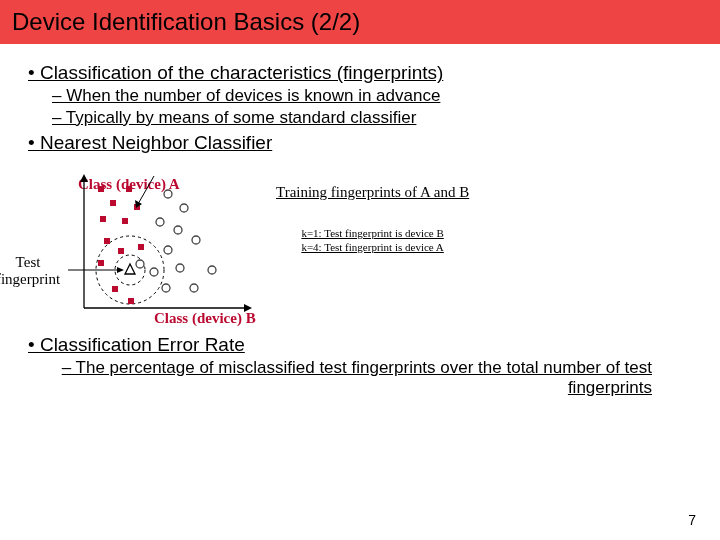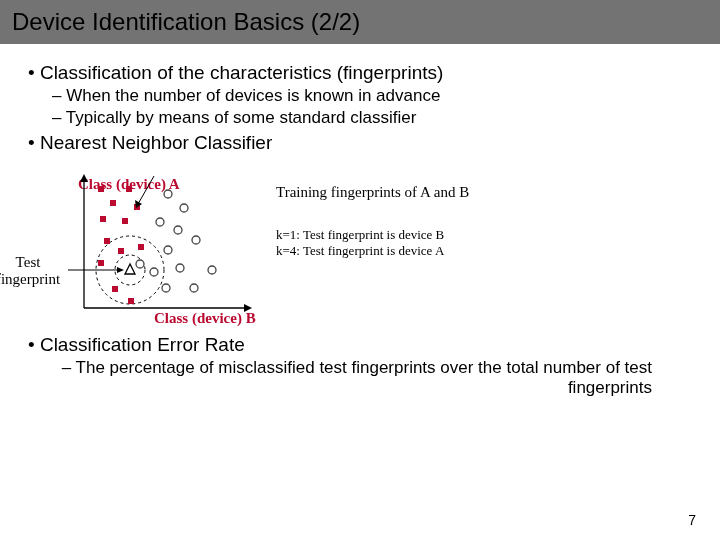--- a/index.html
+++ b/index.html
@@ -6,45 +6,46 @@
   body {
     width: 720px;
     height: 540px;
     background: #fff;
     font-family: Arial, Helvetica, sans-serif;
     color: #000;
     position: relative;
     overflow: hidden;
   }
   .title-bar {
-    background: #737373;
+    background: #ef4444;
     padding: 8px 12px;
     font-size: 24px;
   }
   .content {
     padding: 14px 12px 0 28px;
+    text-decoration: underline;
   }
   .b1 {
     font-size: 19px;
     margin: 4px 0 2px 0;
   }
   .b2 {
     font-size: 17px;
     margin: 2px 0 0 24px;
   }
   .italic { font-style: italic; }
   .diagram-row {
     display: flex;
     align-items: flex-start;
     margin: 6px 0 0 40px;
   }
   .diagram-box { position: relative; width: 190px; height: 170px; }
   .side-labels { margin-left: 18px; font-family: "Times New Roman", serif; }
   .training-label { font-size: 15px; margin-top: 24px; }
-  .k-lines { font-size: 13px; margin-top: 26px; line-height: 1.25; }
+  .k-lines { font-size: 11px; margin-top: 26px; line-height: 1.25; text-align: center; }
   .test-label {
     position: absolute;
     left: -76px;
     top: 94px;
     width: 72px;
     text-align: center;
     font-family: "Times New Roman", serif;
     font-size: 15px;
     line-height: 1.1;
   }

